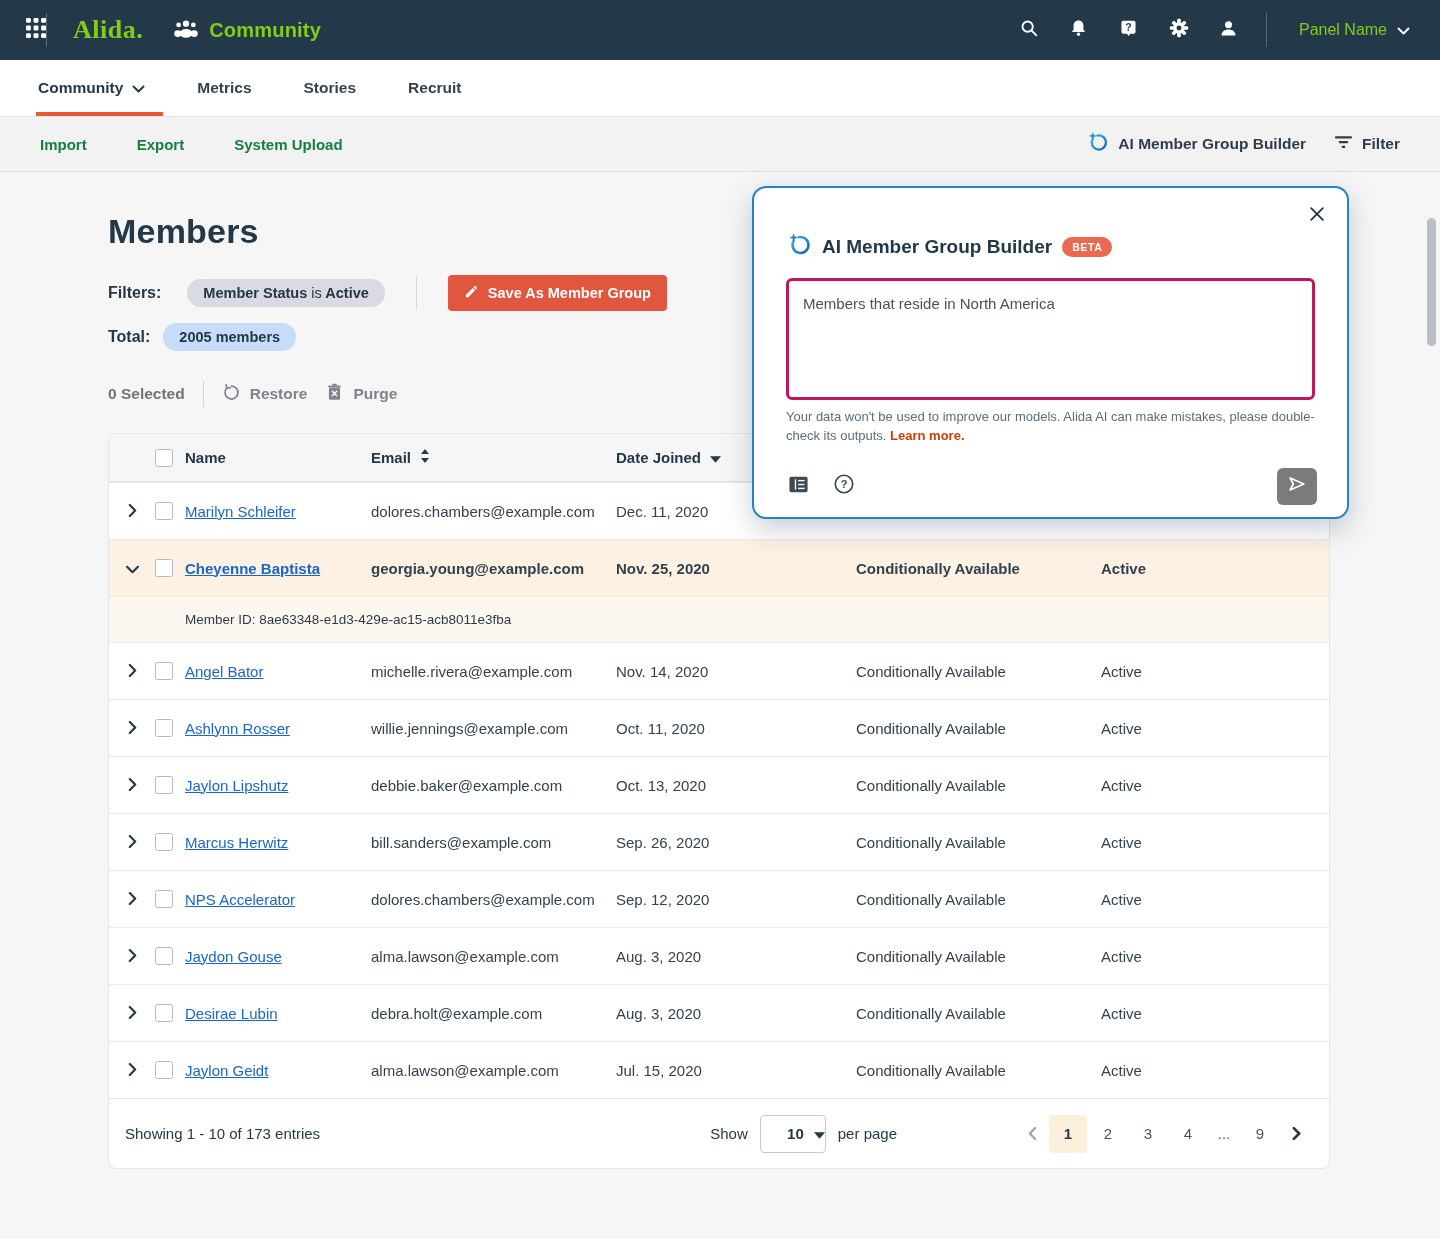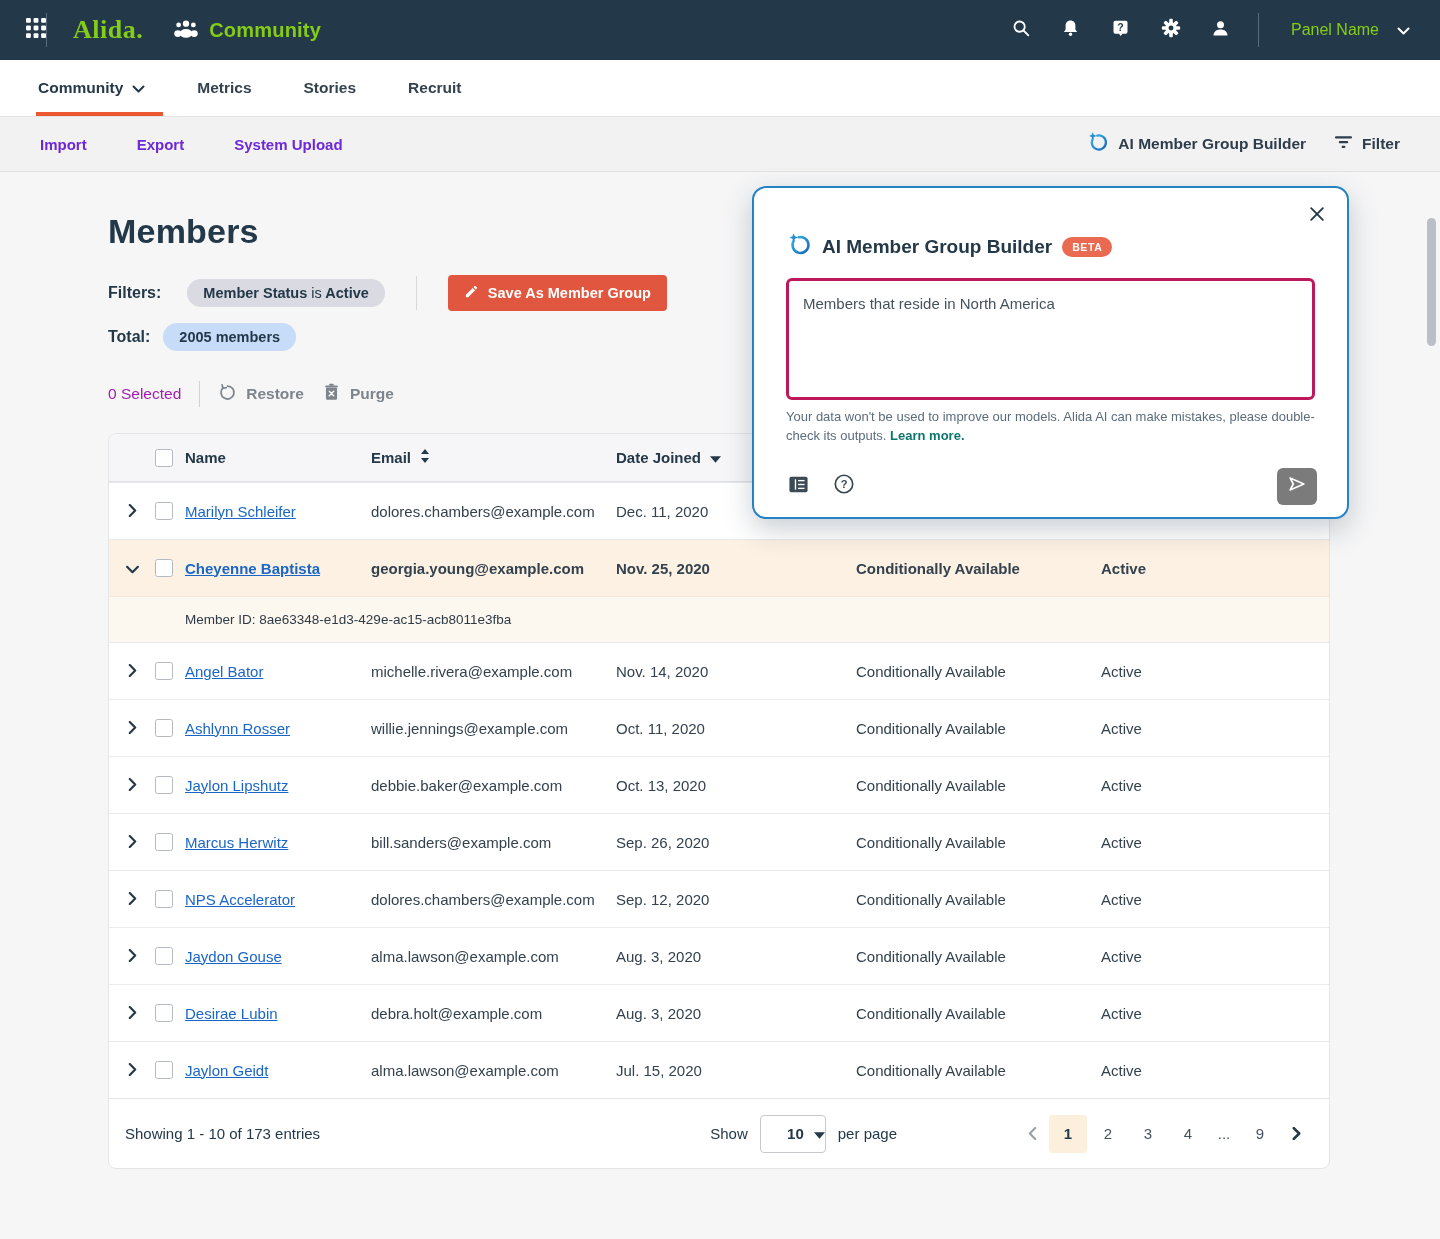--- a/index.html
+++ b/index.html
@@ -18,38 +18,38 @@
     height:60px; background:#233848; display:flex; align-items:center;
     padding:0 30px 0 26px; color:#84cc16;
   }
   .topbar .vdiv { width:1px; height:34px; background:#5a6b7a; }
   .grid-btn { display:flex; align-items:center; }
   .brand { font-family:"Liberation Serif", serif; font-size:26px; font-weight:700; letter-spacing:.5px; margin:0 30px 0 26px; }
   .product-group { display:flex; align-items:center; gap:10px; }
   .product-title { font-size:20px; font-weight:700; letter-spacing:.2px; }
   .topbar-right { margin-left:auto; display:flex; align-items:center; gap:24px; }
   .tb-icon-btn { display:flex; align-items:center; justify-content:center; width:26px; height:26px; }
-  .panel-group { display:flex; align-items:center; gap:18px; margin-left:8px; font-size:16px; }
+  .panel-group { display:flex; align-items:center; gap:10px; margin-left:8px; font-size:16px; }
 
   
   .navtabs {
     height:57px; background:#fff; display:flex; align-items:stretch; gap:52px;
     padding-left:38px; border-bottom:1px solid #e4e4e5;
   }
   .tab { position:relative; display:flex; align-items:center; gap:9px; font-size:15.5px; font-weight:700; color:#34424f; }
   .tab.active { color:#233848; }
   .tab.active::after { content:""; position:absolute; left:-2px; right:-18px; bottom:0; height:4px; background:#ea5730; }
 
   
   .toolbar {
     height:55px; background:#f2f2f3; border-bottom:1px solid #e1e1e2;
     display:flex; align-items:center; padding:0 40px;
   }
   .toolbar-left { display:flex; gap:50px; }
-  .toolbar-left button { font-size:15px; font-weight:700; color:#6d28d9; }
+  .toolbar-left button { font-size:15px; font-weight:700; color:#15803d; }
   .toolbar-right { margin-left:auto; display:flex; align-items:center; gap:28px; }
   .toolbar-right button { display:flex; align-items:center; gap:9px; font-size:15.5px; font-weight:700; color:#2e3d4c; }
 
   
   .content { padding:40px 110px 0 108px; }
   .page-title { font-size:34px; font-weight:700; color:#233848; letter-spacing:.2px; }
 
   .filters-row { margin-top:24px; display:flex; align-items:center; gap:26px; }
   .label-strong { font-size:16px; font-weight:700; }
   .chip { border-radius:16px; padding:6px 16px; font-size:14.5px; font-weight:700; color:#233848; }
@@ -57,21 +57,21 @@
   .chip-gray .op { font-weight:400; }
   .chip-blue { background:#c6dcf8; }
   .chip-div { width:1px; height:34px; background:#d9d9db; margin:0 5px; }
   .save-btn {
     display:flex; align-items:center; gap:9px; background:#e0563e; color:#fff;
     font-size:14.5px; font-weight:700; border-radius:4px; padding:9px 16px;
   }
   .total-row { margin-top:12px; display:flex; align-items:center; gap:13px; }
 
   .actions-row { margin-top:30px; display:flex; align-items:center; gap:18px; }
-  .selected-count { font-size:15.5px; font-weight:400; color:#a21caf; }
+  .selected-count { font-size:15.5px; font-weight:700; color:#737373; }
   .act-div { width:1px; height:26px; background:#cfd3d6; }
   .action-btn { display:flex; align-items:center; gap:9px; font-size:15.5px; font-weight:700; color:#7d848b; }
 
   
   .member-table {
     margin-top:26px; width:1222px; background:#fff;
     border:1px solid #e3e5e7; border-radius:8px; overflow:hidden;
   }
   .trow, .thead {
     display:grid; grid-template-columns:46px 30px 186px 245px 240px 245px 1fr;
@@ -110,21 +110,21 @@
   .dlg-close { position:absolute; top:16px; right:20px; }
   .dlg-title-row { display:flex; align-items:center; gap:10px; margin:44px 32px 0; }
   .dlg-title { font-size:19px; font-weight:700; color:#233848; }
   .beta-pill { background:#e96a50; color:#fff; font-size:10.5px; font-weight:700; letter-spacing:.6px; padding:4px 10px; border-radius:11px; }
   .dlg-textarea {
     display:block; margin:16px 32px 0; width:529px; height:122px; resize:none;
     border:3px solid #be185d; border-radius:6px; padding:12px 14px;
     font-family:"Liberation Sans", sans-serif; font-size:15px; color:#44525e; line-height:1.4;
   }
   .dlg-disclaimer { margin:8px 32px 0; font-size:13px; color:#5b6c7c; line-height:1.45; }
-  .learn-more { color:#0f766e; font-weight:700; text-decoration:none; }
+  .learn-more { color:#c2410c; font-weight:700; text-decoration:none; }
   .dlg-actions { display:flex; align-items:center; gap:24px; margin:22px 30px 0 34px; }
   .send-btn { margin-left:auto; width:40px; height:37px; background:#7b7b7b; border-radius:6px; display:flex; align-items:center; justify-content:center; }
 </style>
 </head>
 <body>
 
 <svg width="0" height="0" style="position:absolute" aria-hidden="true">
   <defs>
     <linearGradient id="ai-grad" x1="0" y1="0" x2="1" y2="1">
       <stop offset="0" stop-color="#35b6e8"></stop>

